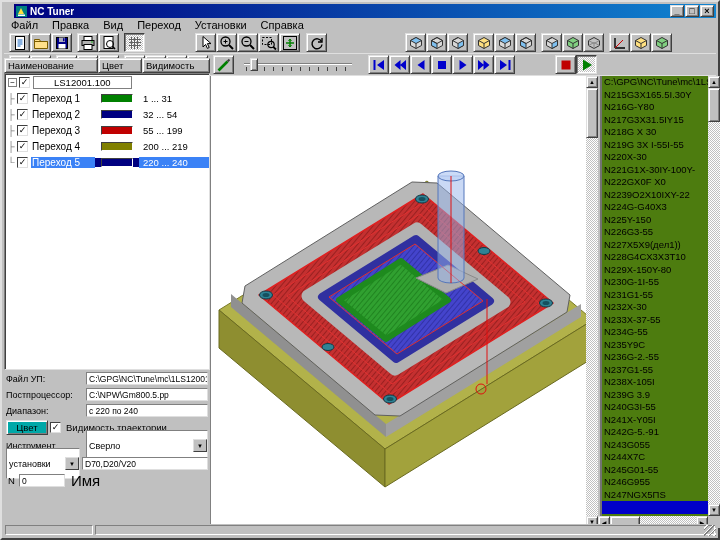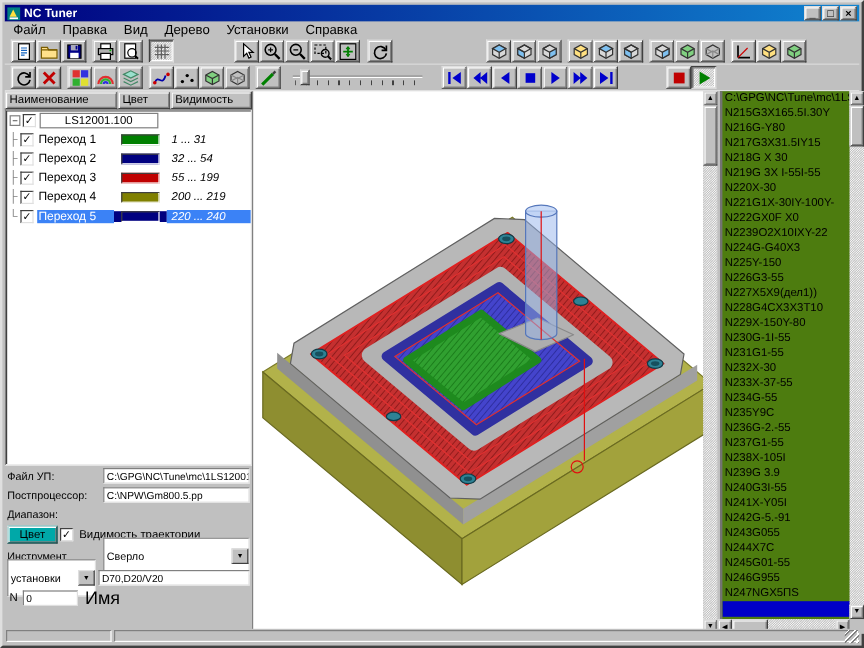--- a/index.html
+++ b/index.html
@@ -3,53 +3,53 @@
 <meta charset="utf-8">
 <style>
   *{margin:0;padding:0;box-sizing:border-box;}
   html,body{width:720px;height:540px;overflow:hidden;}
   body{font-family:"Liberation Sans",sans-serif;background:#c0c0c0;position:relative;}
   .window{position:absolute;inset:0;background:#c0c0c0;border:2px solid;border-color:#dfdfdf #404040 #404040 #dfdfdf;}
   .raised{background:#c0c0c0;border:1px solid;border-color:#dfdfdf #404040 #404040 #dfdfdf;box-shadow:inset 1px 1px 0 #fff, inset -1px -1px 0 #808080;}
   .sunken-box{background:#fff;border:1px solid;border-color:#808080 #dfdfdf #dfdfdf #808080;box-shadow:inset 1px 1px 0 #404040;}
 
   
-  .titlebar{position:absolute;left:2px;top:2px;right:2px;height:14px;background:linear-gradient(90deg,#000080,#1084d0);display:flex;align-items:center;padding:0 2px;}
+  .titlebar{position:absolute;left:12px;top:2px;right:2px;height:14px;background:linear-gradient(90deg,#000080,#1084d0);display:flex;align-items:center;padding:0 2px;}
   .title-text{color:#fff;font-size:10px;font-weight:bold;margin-left:3px;flex:1;white-space:nowrap;}
   .wbtn{width:14px;height:12px;margin-left:1px;font-size:9px;font-weight:bold;line-height:9px;display:flex;align-items:center;justify-content:center;color:#000;}
 
   
   .menubar{position:absolute;left:2px;top:16px;right:2px;height:14px;display:flex;align-items:center;font-size:11px;background:#c0c0c0;}
   .menu-item{padding:0 7px;height:13px;line-height:13px;color:#000;}
 
   
   .toolbar{position:absolute;left:2px;right:2px;height:22px;display:flex;align-items:center;padding-left:3px;background:#c0c0c0;border-bottom:1px solid #dfdfdf;}
   #toolbar1{top:30px;}
   #toolbar2{top:52px;}
   .tbtn{width:21px;height:19px;flex:none;display:flex;align-items:center;justify-content:center;background:#c0c0c0;border:1px solid;border-color:#dfdfdf #404040 #404040 #dfdfdf;box-shadow:inset 1px 1px 0 #fff, inset -1px -1px 0 #808080;}
   .tbtn.tpressed{border-color:#404040 #dfdfdf #dfdfdf #404040;box-shadow:inset 1px 1px 0 #808080, inset -1px -1px 0 #fff;background-color:#c0c0c0;background-image:linear-gradient(45deg,#fff 25%,transparent 25%,transparent 75%,#fff 75%),linear-gradient(45deg,#fff 25%,transparent 25%,transparent 75%,#fff 75%);background-size:2px 2px;background-position:0 0,1px 1px;}
   .zslider{position:relative;width:112px;height:18px;flex:none;}
   .zline{position:absolute;left:2px;right:2px;top:7px;height:2px;border-top:1px solid #808080;border-bottom:1px solid #fff;}
   .zticks{position:absolute;left:4px;right:2px;top:11px;height:4px;background:repeating-linear-gradient(90deg,#404040 0 1px,transparent 1px 9px);}
   .zthumb{position:absolute;left:8px;top:2px;width:8px;height:13px;background:#c0c0c0;border:1px solid;border-color:#dfdfdf #404040 #404040 #dfdfdf;box-shadow:inset 1px 1px 0 #fff, inset -1px -1px 0 #808080;}
 
   
-  .left-panel{position:absolute;left:2px;top:74px;width:206px;height:452px;background:#c0c0c0;}
+  .left-panel{position:absolute;left:2px;top:56px;width:206px;height:452px;background:#c0c0c0;}
   .tree-header{display:flex;height:15px;}
   .th{font-size:9.5px;display:flex;align-items:center;padding-left:3px;overflow:hidden;white-space:nowrap;}
   .tree-body{height:297px;background:#fff;overflow:hidden;}
   .trow{display:flex;align-items:center;height:16px;font-size:10px;white-space:nowrap;}
   .expander{width:9px;height:9px;border:1px solid #808080;background:#fff;font-size:8px;line-height:7px;text-align:center;margin:0 2px 0 3px;flex:none;}
   .conn{width:12px;text-align:center;color:#808080;flex:none;font-size:10px;}
   .cbx{width:11px;height:11px;flex:none;background:#fff;border:1px solid;border-color:#404040 #dfdfdf #dfdfdf #404040;font-size:9px;line-height:9px;display:inline-flex;align-items:center;justify-content:center;margin-right:3px;color:#000;}
   .rootbox{background:#fff;border:1px solid #808080;padding:0 20px;height:13px;line-height:12px;font-size:9.5px;min-width:96px;}
   .tname{width:64px;overflow:hidden;padding-left:1px;}
   .tcol{width:44px;display:flex;align-items:center;justify-content:center;flex:none;}
   .swatch{width:32px;height:9px;border:1px solid;border-color:#404040 #fff #fff #404040;display:inline-block;}
-  .trng{flex:1;font-size:9.5px;padding-left:4px;overflow:hidden;font-style:italic;}
+  .trng{flex:1;font-size:9.5px;padding-left:4px;overflow:hidden;}
   .selrow .tname,.selrow .trng{background:#3b82f6;color:#fff;}
   .selrow .tcol{background:#000080;}
 
   
   .info-area{padding-top:1px;font-size:9.5px;}
   .irow{display:flex;align-items:center;height:15px;padding:0 2px;gap:2px;margin-bottom:1px;}
   .irow.tall{height:17px;}
   .ilabel{width:78px;flex:none;font-size:9px;white-space:nowrap;overflow:hidden;}
   .ival{flex:1;height:13px;background:#fff;border:1px solid;border-color:#808080 #dfdfdf #dfdfdf #808080;font-size:8.5px;padding:1px 2px;white-space:nowrap;overflow:hidden;}
   .color-btn{width:42px;height:15px;background:#00a8a8;border:1px solid;border-color:#dfdfdf #404040 #404040 #dfdfdf;box-shadow:inset 1px 1px 0 #fff, inset -1px -1px 0 #808080;font-size:9.5px;font-family:"Liberation Sans",sans-serif;color:#000;}
@@ -96,21 +96,21 @@
     <span class="title-text">NC Tuner</span>
     <span class="wbtn raised">_</span>
     <span class="wbtn raised">□</span>
     <span class="wbtn raised">×</span>
   </div>
 
   <div class="menubar">
     <span class="menu-item">Файл</span>
     <span class="menu-item">Правка</span>
     <span class="menu-item">Вид</span>
-    <span class="menu-item">Дерево</span>
+    <span class="menu-item">Переход</span>
     <span class="menu-item">Установки</span>
     <span class="menu-item">Справка</span>
   </div>
 
   <div class="toolbar" id="toolbar1">
       <div style="width: 2px; flex: 0 0 auto;"></div>
       <div class="tbtn">
         <svg width="16" height="16" viewBox="0 0 16 16">
           <rect x="3.5" y="1.5" width="9" height="13" fill="#fff" stroke="#000"></rect>
           <path d="M5.5 5h5M5.5 7h5M5.5 9h5M5.5 11h3" stroke="#1565c0"></path>
@@ -466,20 +466,21 @@
       <div class="irow">
         <span class="ilabel">Файл УП:</span>
         <span class="ival">C:\GPG\NC\Tune\mc\1LS12001.10J</span>
       </div>
       <div class="irow">
         <span class="ilabel">Постпроцессор:</span>
         <span class="ival">C:\NPW\Gm800.5.pp</span>
       </div>
       <div class="irow">
         <span class="ilabel">Диапазон:</span>
+        <span class="ival">с 220 по 240</span>
       </div>
       <div class="irow tall">
         <button class="color-btn">Цвет</button>
         <span class="cbx">✓</span>
         <span style="font-size:9.5px;">Видимость траектории</span>
       </div>
       <div class="irow tall">
         <span class="ilabel">Инструмент</span>
         <span class="combo">
           <span class="combo-text">Сверло</span>

